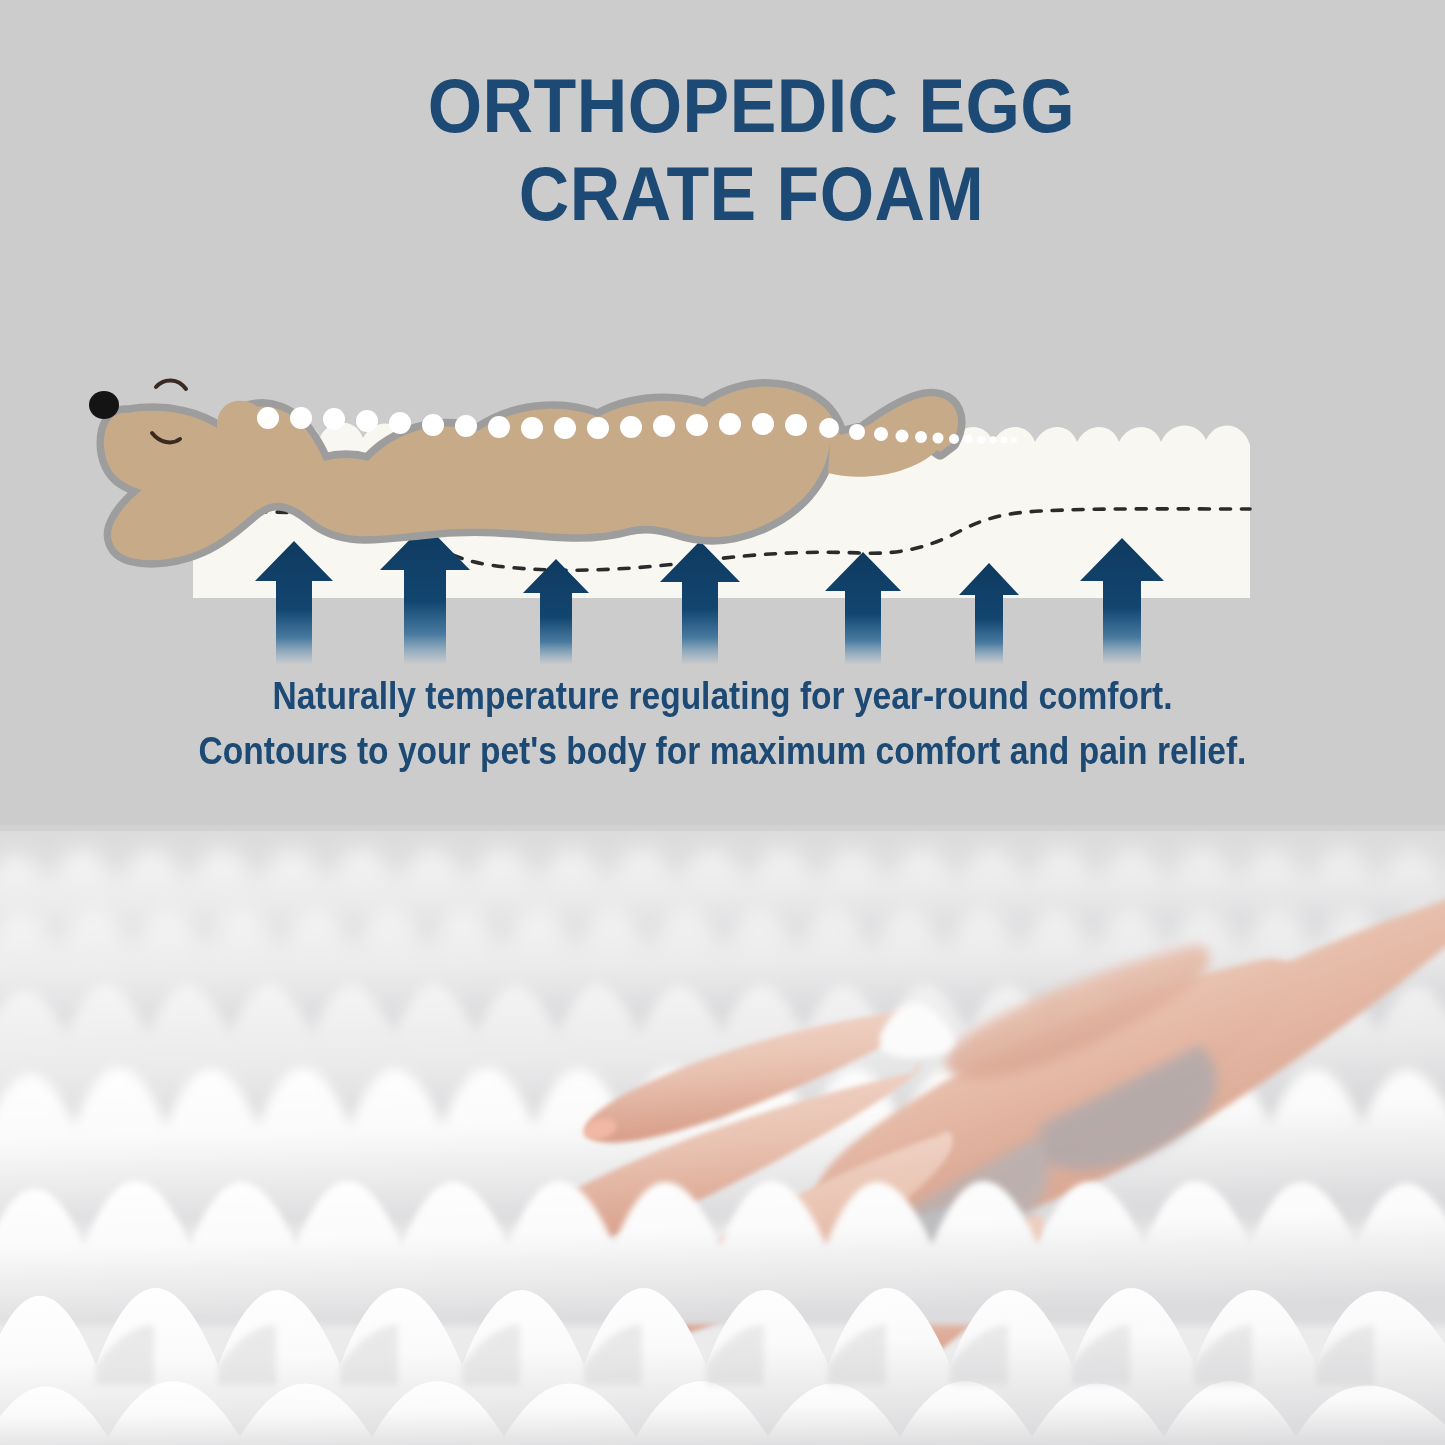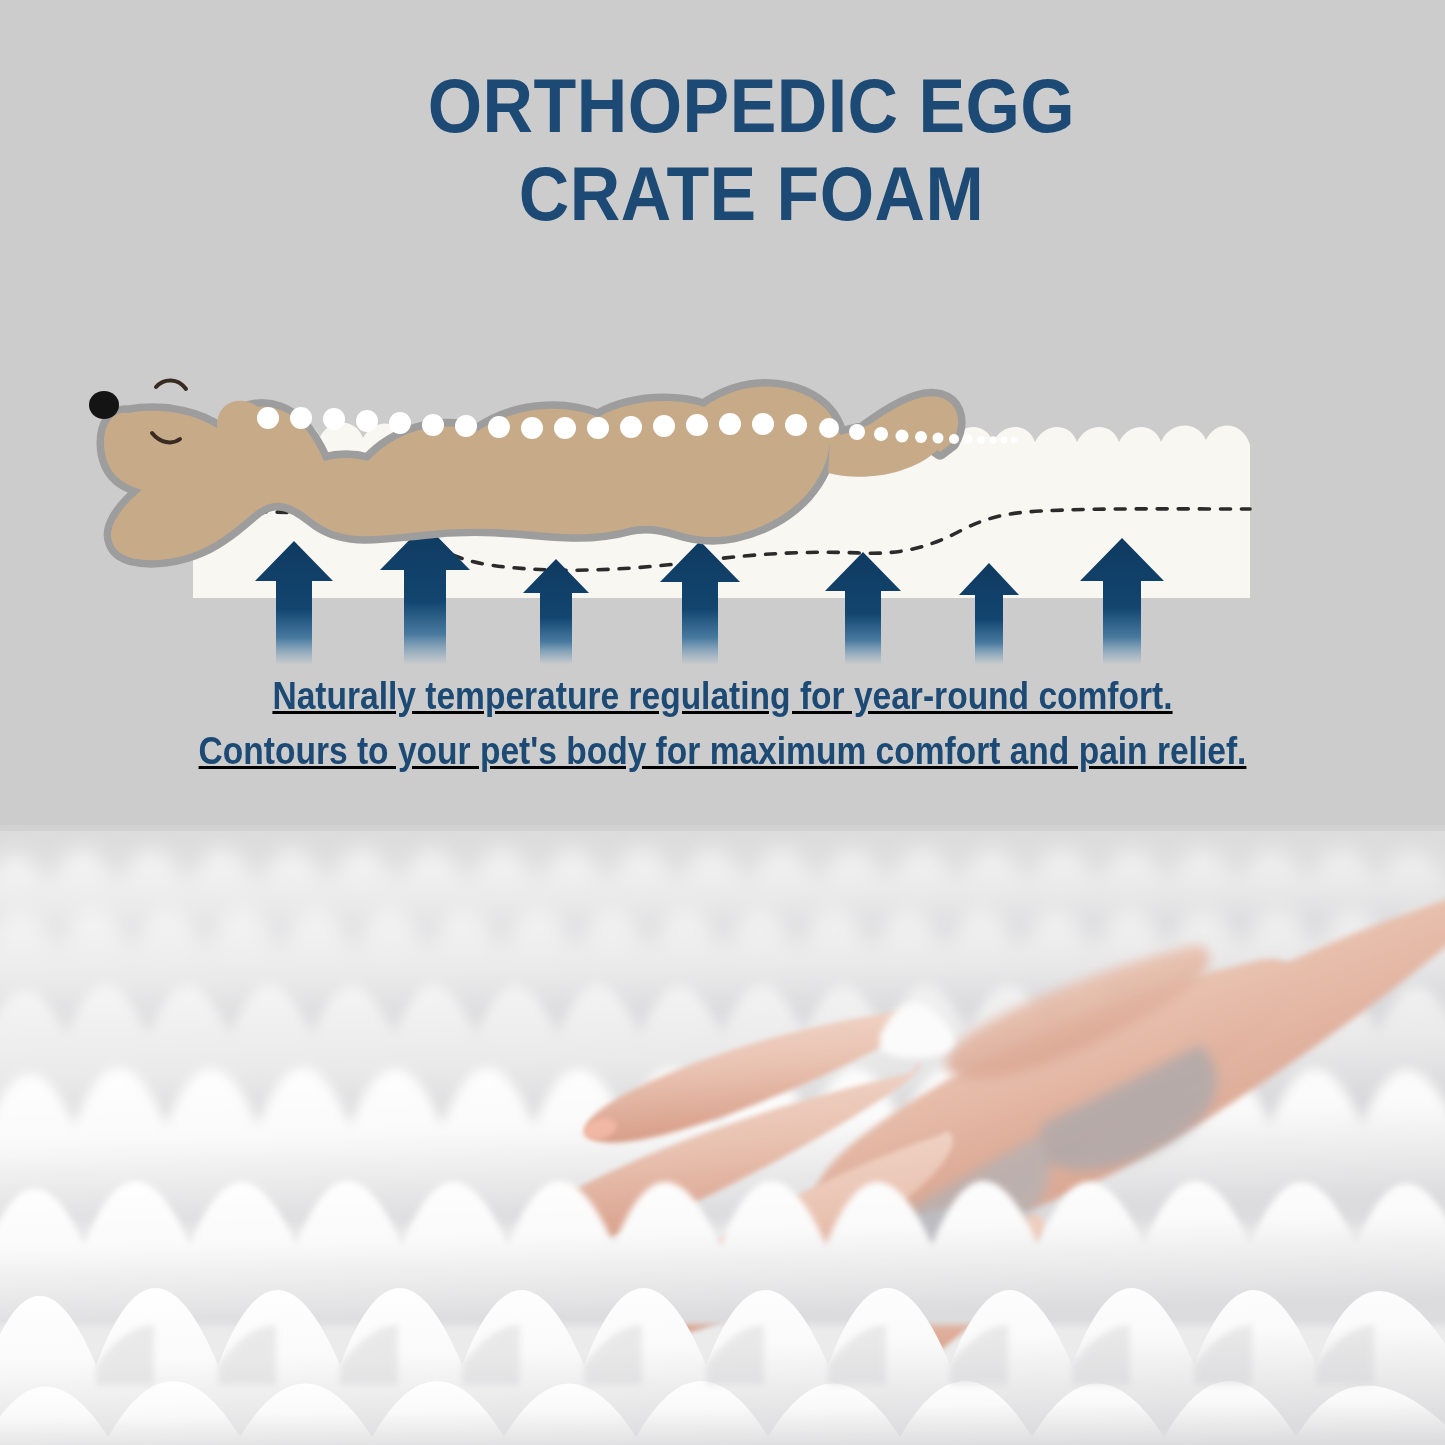--- a/index.html
+++ b/index.html
@@ -33,21 +33,21 @@
     transform-origin:center center;
     white-space:nowrap;
   }
 
   #illustration{
     position:absolute;left:0;top:285px;width:1445px;height:380px;
   }
   #illustration svg{display:block;}
 
   #caption-block{
-    position:absolute;left:0;top:668px;width:1445px;text-align:center;text-decoration:underline;
+    position:absolute;left:0;top:668px;width:1445px;text-align:center;
   }
   .caption-line{
     display:block;
     color:#1c4a74;
     font-family:"Liberation Sans Narrow","Liberation Sans","DejaVu Sans Condensed",sans-serif;
     font-weight:700;
     font-size:39px;
     line-height:55px;
     transform:scaleX(0.86);
     transform-origin:center center;

